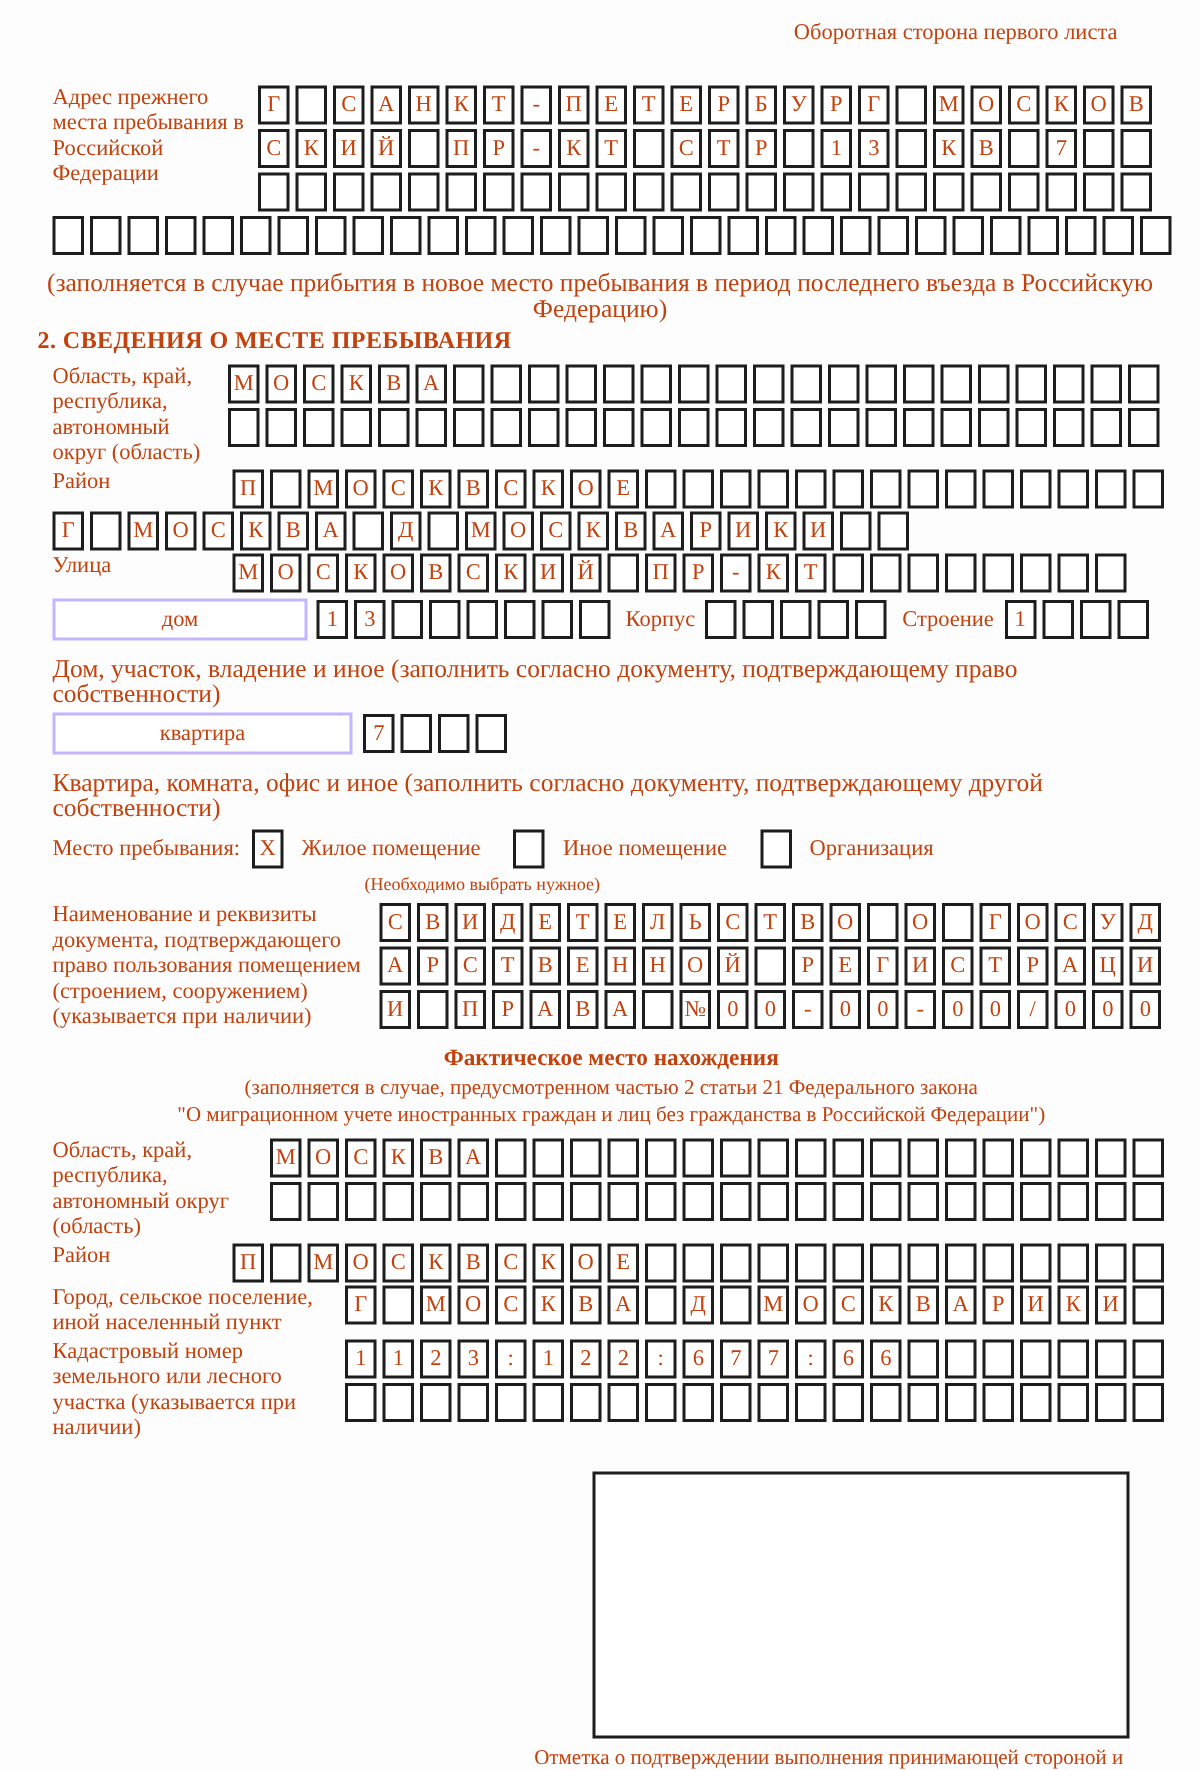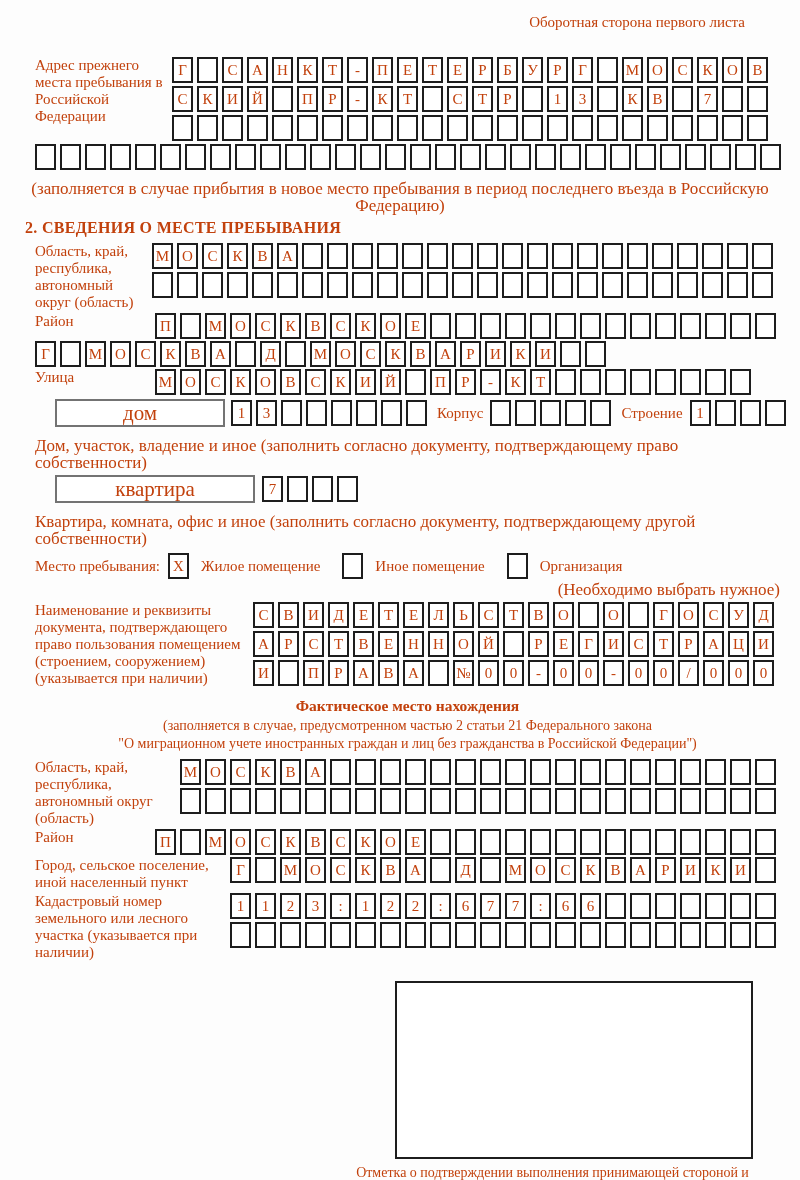--- a/index.html
+++ b/index.html
@@ -54,36 +54,35 @@
     font-size:16px;
     text-align:left;
     width:765px;
     margin:5px 0 6px -10px;
     letter-spacing:.3px;
   }
   .domrow{display:flex;align-items:center;margin:4px 0 2px 0;}
   .widecell{
     box-sizing:border-box;
     height:28px;
-    border:2px solid #737373;
+    border:2px solid #c4b5fd;
     background:#fff;
     display:flex;align-items:center;justify-content:center;
-    font-size:21px;
+    font-size:15px;
     flex:0 0 auto;
-    margin-left:20px;
   }
   .wc170{width:170px;margin-right:6px;}
   .wc200{width:200px;margin-right:7px;}
   .inline-label{font-size:15px;margin:0 7px 0 10px;flex:0 0 auto;}
   .mestorow{display:flex;align-items:center;margin-top:6px;}
   .mesto-label{font-size:15px;margin-right:8px;}
   .opt{display:flex;align-items:center;margin-right:16px;}
   .opt .cell{margin-right:12px;}
   .opt-label{font-size:15px;margin-right:6px;}
-  .note{font-size:17px;line-height:17px;margin:2px 0 4px 208px;text-align:right;}
+  .note{font-size:12px;line-height:17px;margin:2px 0 4px 208px;}
   .s3title{
     font-weight:bold;font-size:15.5px;text-align:center;
     width:765px;margin:10px 0 2px -10px;
   }
   .subtitle{font-size:14px;line-height:18px;text-align:center;width:765px;margin-left:-10px;}
   .s3block{margin-top:6px;}
   .stampbox{
     box-sizing:border-box;
     width:358px;height:178px;
     border:2px solid #1d1d1d;

